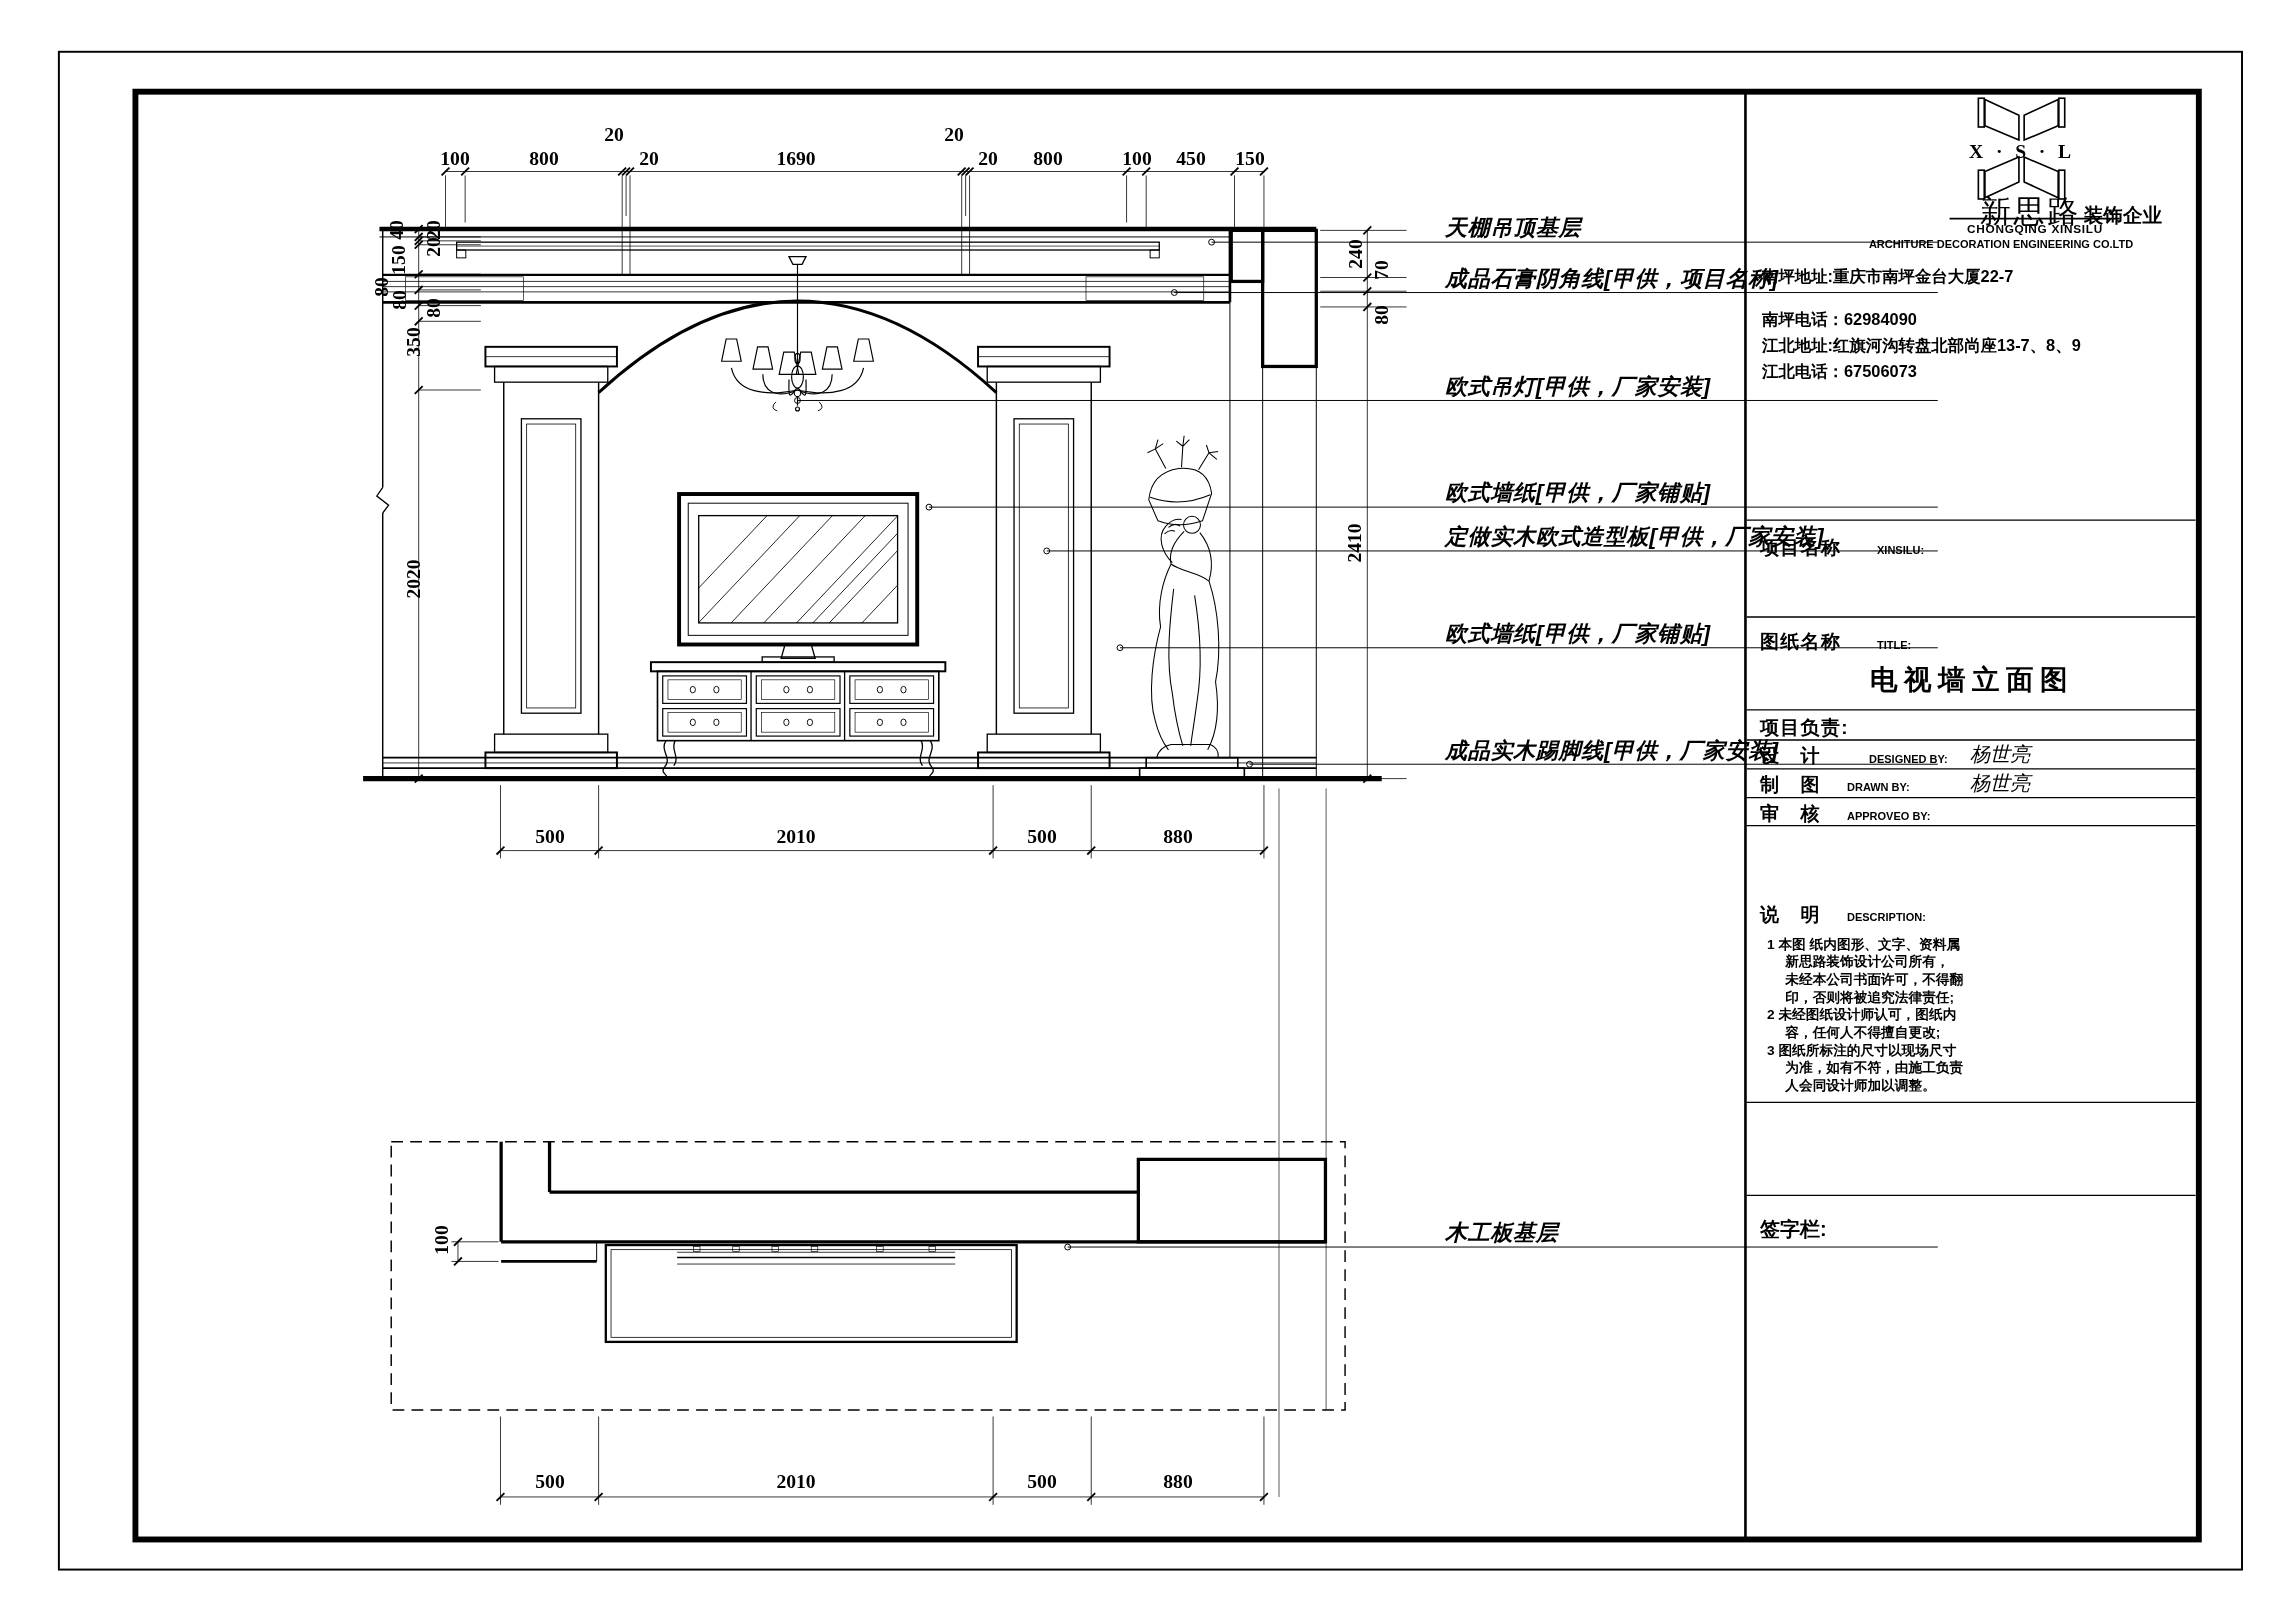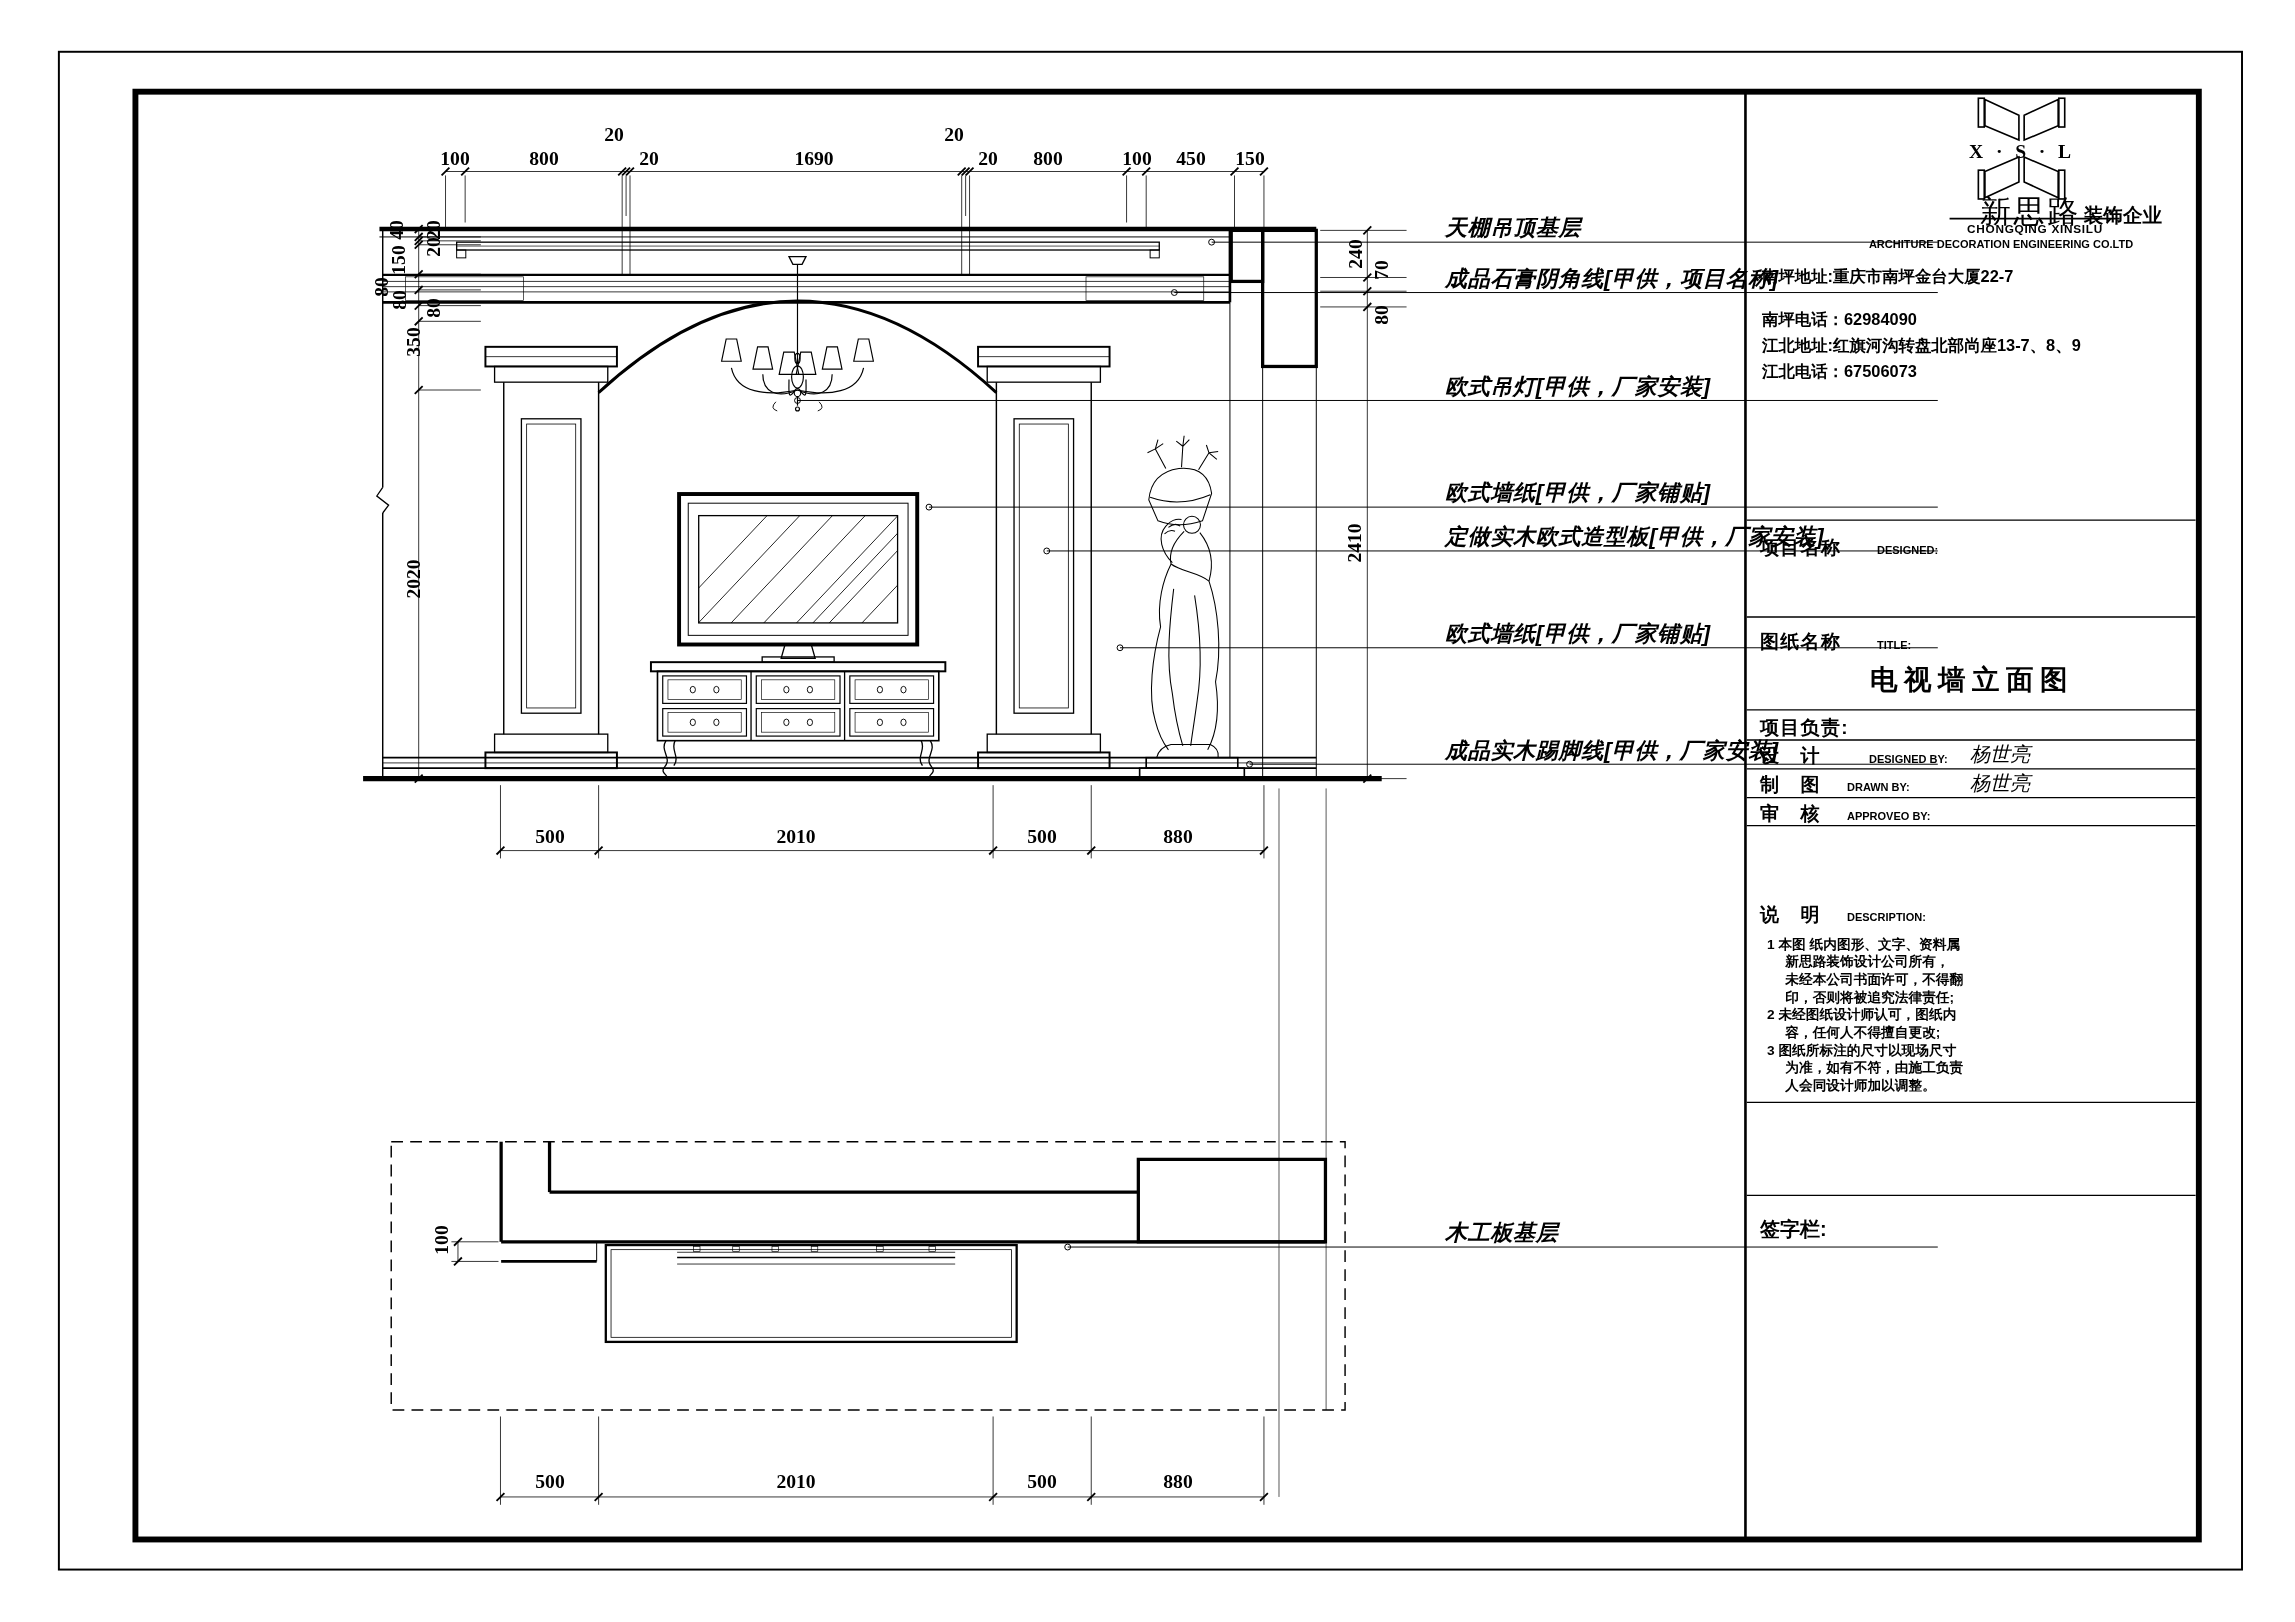--- a/index.html
+++ b/index.html
@@ -395,21 +395,21 @@
         <line x1="1910" y1="1168" x2="2962" y2="1168"></line>
     <circle cx="1632" cy="1906" r="4.5" fill="#000"></circle>
         <line x1="1632" y1="1906" x2="2962" y2="1906"></line>
   </g>
 </svg>
 
 <div class="txt dim" style="left:455px;top:148px">100</div>
 <div class="txt dim" style="left:544px;top:148px">800</div>
 <div class="txt dim" style="left:614px;top:124px">20</div>
 <div class="txt dim" style="left:649px;top:148px">20</div>
-<div class="txt dim" style="left:814px;top:148px">1690</div>
+<div class="txt dim" style="left:796px;top:148px">1690</div>
 <div class="txt dim" style="left:954px;top:124px">20</div>
 <div class="txt dim" style="left:988px;top:148px">20</div>
 <div class="txt dim" style="left:1048px;top:148px">800</div>
 <div class="txt dim" style="left:1137px;top:148px">100</div>
 <div class="txt dim" style="left:1191px;top:148px">450</div>
 <div class="txt dim" style="left:1250px;top:148px">150</div>
 
 <div class="txt dimv" style="left:397px;top:230px">40</div>
 <div class="txt dimv" style="left:434px;top:230px">20</div>
 <div class="txt dimv" style="left:434px;top:247px">20</div>
@@ -453,21 +453,21 @@
 </div>
 <div class="txt tb-en-s ctr" style="left:2035px;top:222px">CHONGQING XINSILU</div>
 <div class="txt tb-en-xs ctr" style="left:1972px;top:238px">ARCHITURE DECORATION ENGINEERING CO.LTD</div>
 
 <div class="txt tb-addr" style="left:1762px;top:266px">南坪地址:重庆市南坪金台大厦22-7</div>
 <div class="txt tb-addr" style="left:1762px;top:309px">南坪电话：62984090</div>
 <div class="txt tb-addr" style="left:1762px;top:335px">江北地址:红旗河沟转盘北部尚座13-7、8、9</div>
 <div class="txt tb-addr" style="left:1762px;top:361px">江北电话：67506073</div>
 
 <div class="txt tb-row-cn" style="left:1760px;top:535px">项目名称</div>
-<div class="txt tb-row-en" style="left:1877px;top:544px">DESIGNED:</div>
+<div class="txt tb-row-en" style="left:1877px;top:544px">XINSILU:</div>
 
 <div class="txt tb-row-cn" style="left:1760px;top:629px">图纸名称</div>
 <div class="txt tb-row-en" style="left:1877px;top:639px">TITLE:</div>
 <div class="txt tb-title" style="left:1972px;top:662px">电视墙立面图</div>
 
 <div class="txt tb-row-cn" style="left:1760px;top:715px">项目负责:</div>
 
 <div class="txt tb-row-cn" style="left:1760px;top:743px">设　计</div>
 <div class="txt tb-row-en" style="left:1869px;top:753px">DESIGNED BY:</div>
 <div class="txt script" style="left:1970px;top:741px">杨世亮</div>

